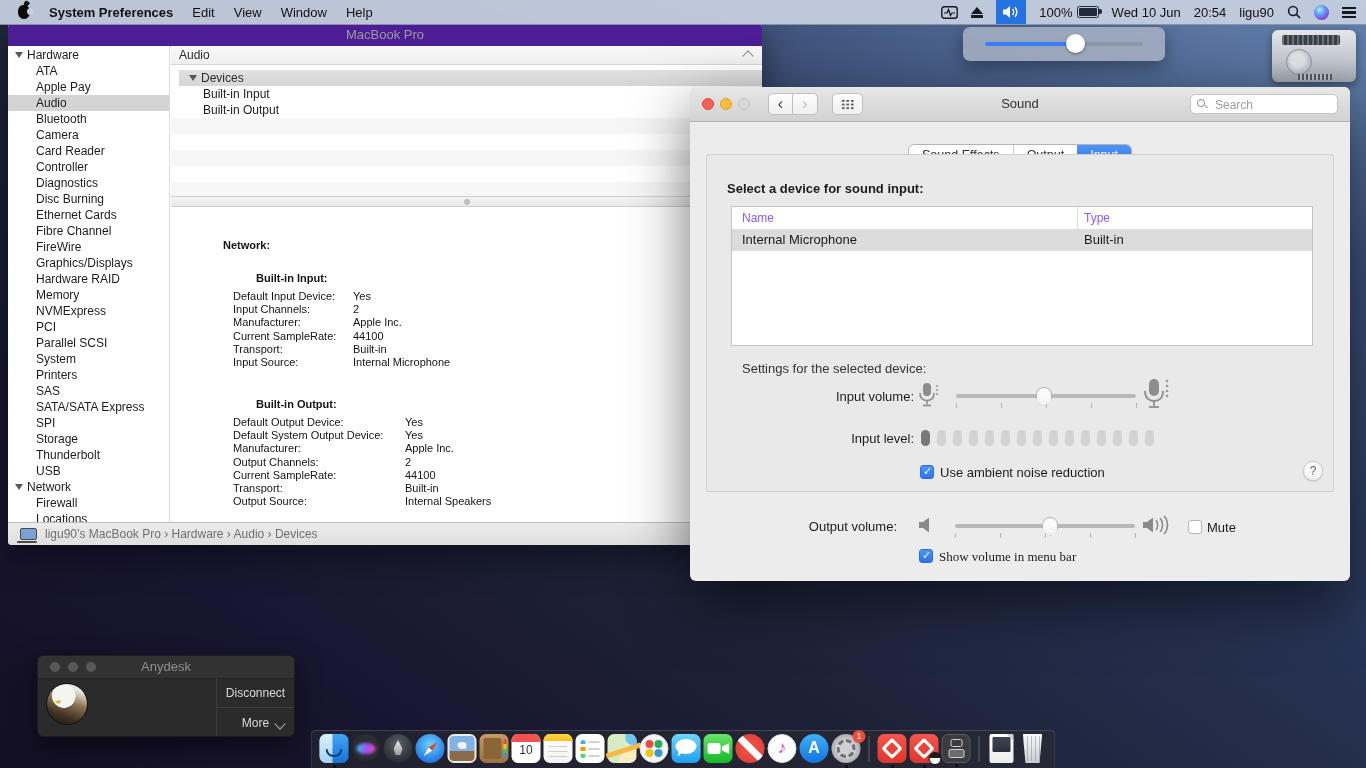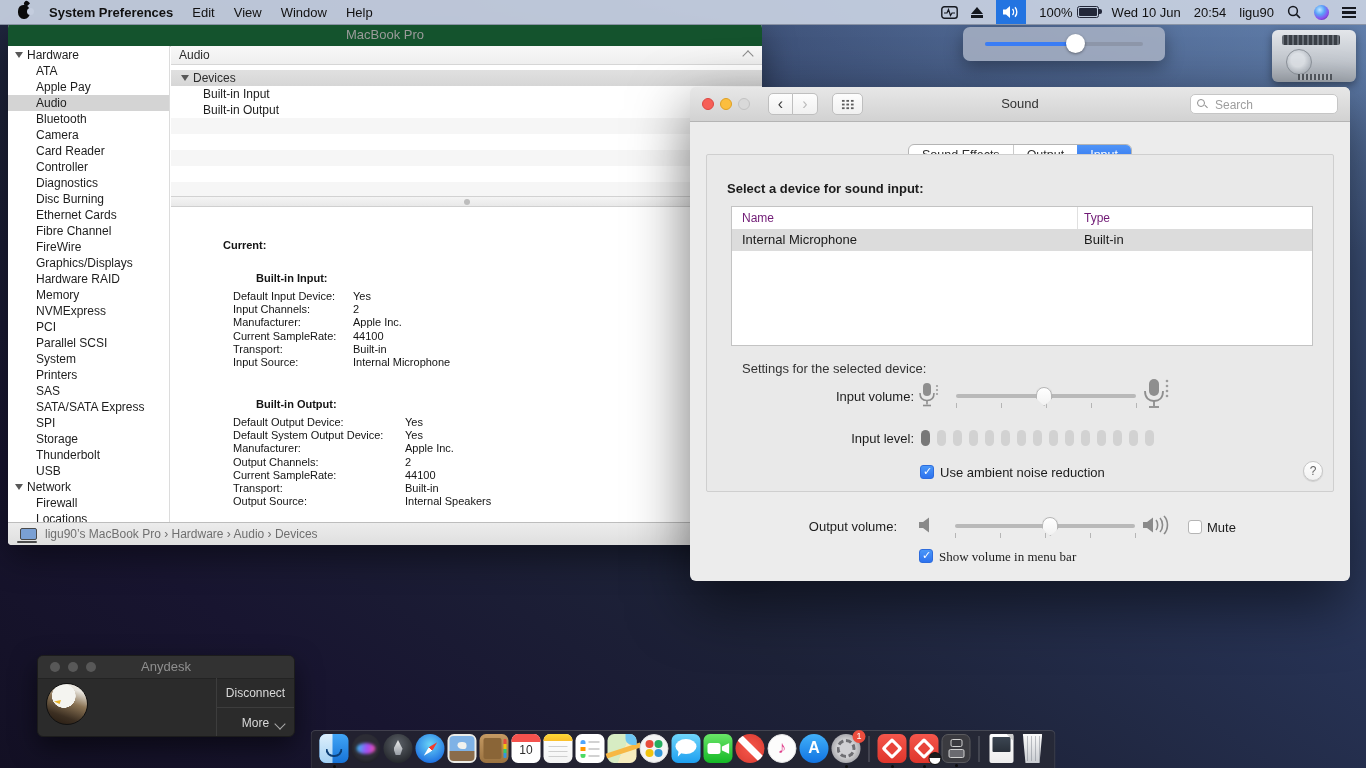--- a/index.html
+++ b/index.html
@@ -34,34 +34,34 @@
     background:rgba(168,177,196,.85);box-shadow:0 6px 18px rgba(0,0,0,.35);z-index:40;}
   .volpop .track{position:absolute;left:22px;top:15px;width:158px;height:4px;border-radius:2px;background:#8d96a9;}
   .volpop .fill{position:absolute;left:0;top:0;height:4px;border-radius:2px;background:#3a7df5;}
   .volpop .knob{position:absolute;top:-8px;width:19px;height:19px;border-radius:50%;background:#fff;
     box-shadow:0 1px 3px rgba(0,0,0,.4);}
   
   .win{position:absolute;border-radius:5px;}
   
   .si-win{left:8px;top:24px;width:754px;height:521px;background:#fff;border-radius:4px;
     box-shadow:0 12px 34px rgba(0,0,0,.45);z-index:10;overflow:hidden;}
-  .si-title{position:absolute;left:0;top:0;right:0;height:22px;background:#14532d;border-bottom:1px solid #d3d3d3;
+  .si-title{position:absolute;left:0;top:0;right:0;height:22px;background:#4c1d95;border-bottom:1px solid #d3d3d3;
     text-align:center;font-size:13px;line-height:22px;color:#9b9b9b;}
   .si-side{position:absolute;left:0;top:22px;bottom:23px;width:162px;background:#fff;border-right:1px solid #dcdcdc;
     overflow:hidden;font-size:12px;color:#1d1d1d;padding-top:1px;box-sizing:border-box;}
   .si-row{height:16px;line-height:16px;display:flex;align-items:center;white-space:nowrap;}
   .si-row.lvl0{padding-left:7px;}
   .si-row.lvl1{padding-left:28px;}
   .si-row.sel{background:#d4d4d4;}
   .tri{width:0;height:0;border-left:4.5px solid transparent;border-right:4.5px solid transparent;border-top:6px solid #585858;margin-right:4px;}
   .si-main{position:absolute;left:163px;top:22px;right:0;bottom:23px;background:#fff;}
   .si-hdr{position:absolute;left:0;top:0;right:0;height:18px;background:linear-gradient(#f8f8f8,#efefef);
     border-bottom:1px solid #d6d6d6;font-size:12px;line-height:18px;color:#2c2c2c;padding-left:8px;}
   .chev-up{position:absolute;right:10px;top:6px;width:7px;height:7px;border-left:1.5px solid #8a8a8a;border-top:1.5px solid #8a8a8a;transform:rotate(45deg);}
-  .si-group{position:absolute;left:0;top:24px;right:0;height:16px;background:linear-gradient(#e0e0e0,#d6d6d6);
+  .si-group{position:absolute;left:8px;top:24px;right:0;height:16px;background:linear-gradient(#e0e0e0,#d6d6d6);
     font-size:12px;line-height:16px;color:#2c2c2c;display:flex;align-items:center;padding-left:10px;box-sizing:border-box;}
   .si-item{position:absolute;left:0;right:0;height:16px;font-size:12px;line-height:16px;color:#1d1d1d;padding-left:32px;}
   .si-stripes{position:absolute;left:0;top:72px;right:0;height:78px;
     background:repeating-linear-gradient(180deg,#f6f6f6 0 16px,#ffffff 16px 32px);}
   .si-split{position:absolute;left:0;top:150px;right:0;height:11px;background:linear-gradient(#f4f4f4,#e9e9e9);
     border-top:1px solid #d2d2d2;border-bottom:1px solid #cfcfcf;box-sizing:border-box;}
   .si-split i{position:absolute;left:50%;top:2px;width:6px;height:6px;border-radius:50%;background:#bdbdbd;transform:translateX(-50%);}
   .si-detail{position:absolute;left:0;top:161px;right:0;bottom:0;background:#fff;font-size:11px;color:#141414;}
   .det-h{position:absolute;left:52px;top:32px;font-weight:bold;}
   .sec-title{position:absolute;left:85px;font-weight:bold;}
@@ -105,21 +105,21 @@
   .mag::after{content:"";position:absolute;left:6px;top:6px;width:4px;height:1.4px;background:#8e8e8e;transform:rotate(45deg);}
   .tabs{position:absolute;top:57px;left:50%;transform:translateX(-50%);display:inline-flex;border:1px solid #b4b4b4;
     border-radius:6px;overflow:hidden;background:#fff;height:20px;}
   .tab{padding:0 13px;font-size:12.5px;line-height:20px;color:#2d2d2d;border-left:1px solid #c9c9c9;cursor:default;}
   .tab:first-child{border-left:none;}
   .tab.sel{background:linear-gradient(#4f94f7,#2e71ee);color:#fff;border-left:none;}
   .panel{position:absolute;left:16px;top:67px;width:628px;height:338px;background:#e9e9e9;border:1px solid #cfcfcf;
     border-radius:2px;box-sizing:border-box;}
   .sel-label{position:absolute;left:20px;top:26px;font-size:13px;font-weight:bold;color:#1c1c1c;}
   .dtable{position:absolute;left:24px;top:51px;width:582px;height:140px;background:#fff;border:1px solid #c3c3c3;box-sizing:border-box;}
-  .dt-head{position:absolute;left:0;top:0;right:0;height:22px;border-bottom:1px solid #d6d6d6;font-size:12px;color:#701a75;}
+  .dt-head{position:absolute;left:0;top:0;right:0;height:22px;border-bottom:1px solid #d6d6d6;font-size:12px;color:#8b5cf6;}
   .dt-head .c1{position:absolute;left:10px;line-height:22px;}
   .dt-head .c2{position:absolute;left:352px;line-height:22px;}
   .dt-head .cd{position:absolute;left:345px;top:0;bottom:0;width:1px;background:#e0e0e0;}
   .dt-row{position:absolute;left:0;top:22px;right:0;height:22px;background:#dcdcdc;font-size:13px;color:#1a1a1a;}
   .dt-row .c1{position:absolute;left:10px;line-height:22px;}
   .dt-row .c2{position:absolute;left:352px;line-height:22px;}
   .set-label{position:absolute;left:20px;top:206px;font-size:13px;color:#333;margin-left:15px;}
   .ctl-label{position:absolute;width:207px;text-align:right;font-size:13px;color:#1c1c1c;}
   .slider{position:absolute;width:180px;}
   .slider .track{position:absolute;left:0;top:7px;width:180px;height:4px;border-radius:2px;background:#b9b9b9;}
@@ -365,21 +365,21 @@
         <span class="tri"></span>
         <span>Devices</span>
       </div>
       <div class="si-item" style="top:40px;">Built-in Input</div>
       <div class="si-item" style="top:56px;">Built-in Output</div>
       <div class="si-stripes"></div>
       <div class="si-split">
           <i></i>
         </div>
       <div class="si-detail">
-        <div class="det-h">Current:</div>
+        <div class="det-h">Network:</div>
         <div id="si-sections">
             <div class="sec-title s0">Built-in Input:</div>
             <div class="kv s0">
               <div class="kv-row">
                 <span class="k">Default Input Device:</span>
                 <span class="v">Yes</span>
               </div>
               <div class="kv-row">
                 <span class="k">Input Channels:</span>
                 <span class="v">2</span>

